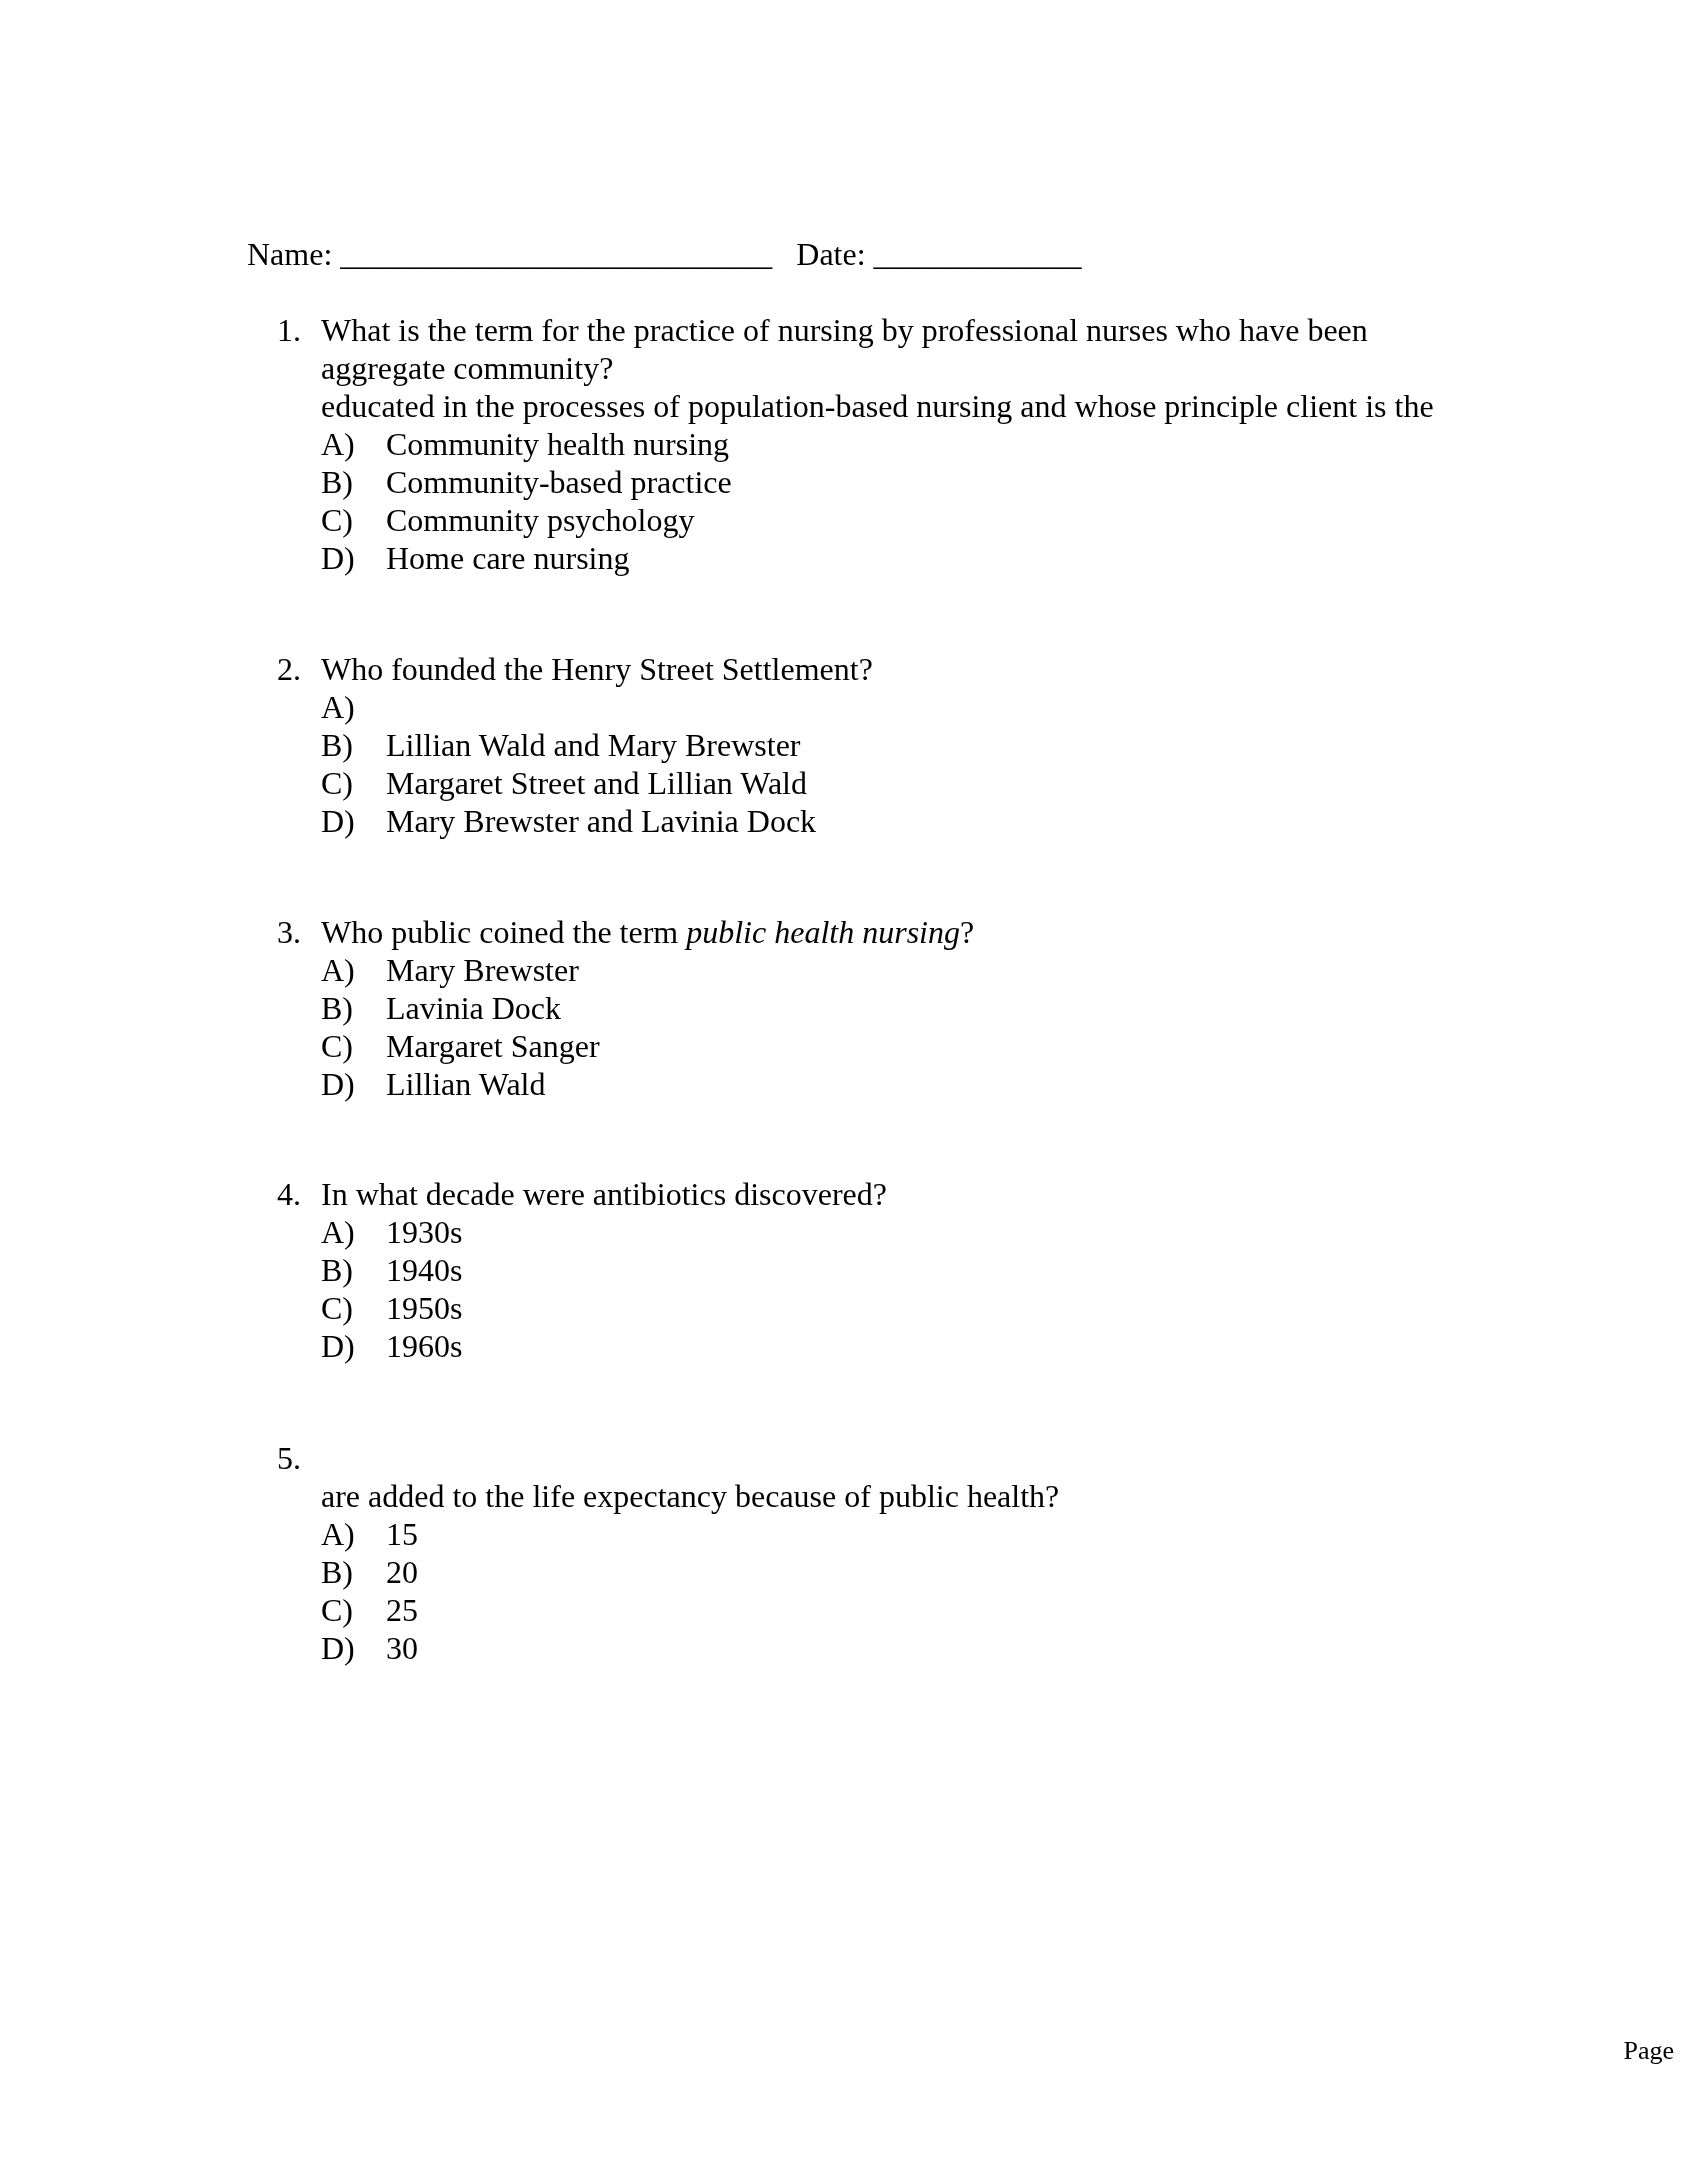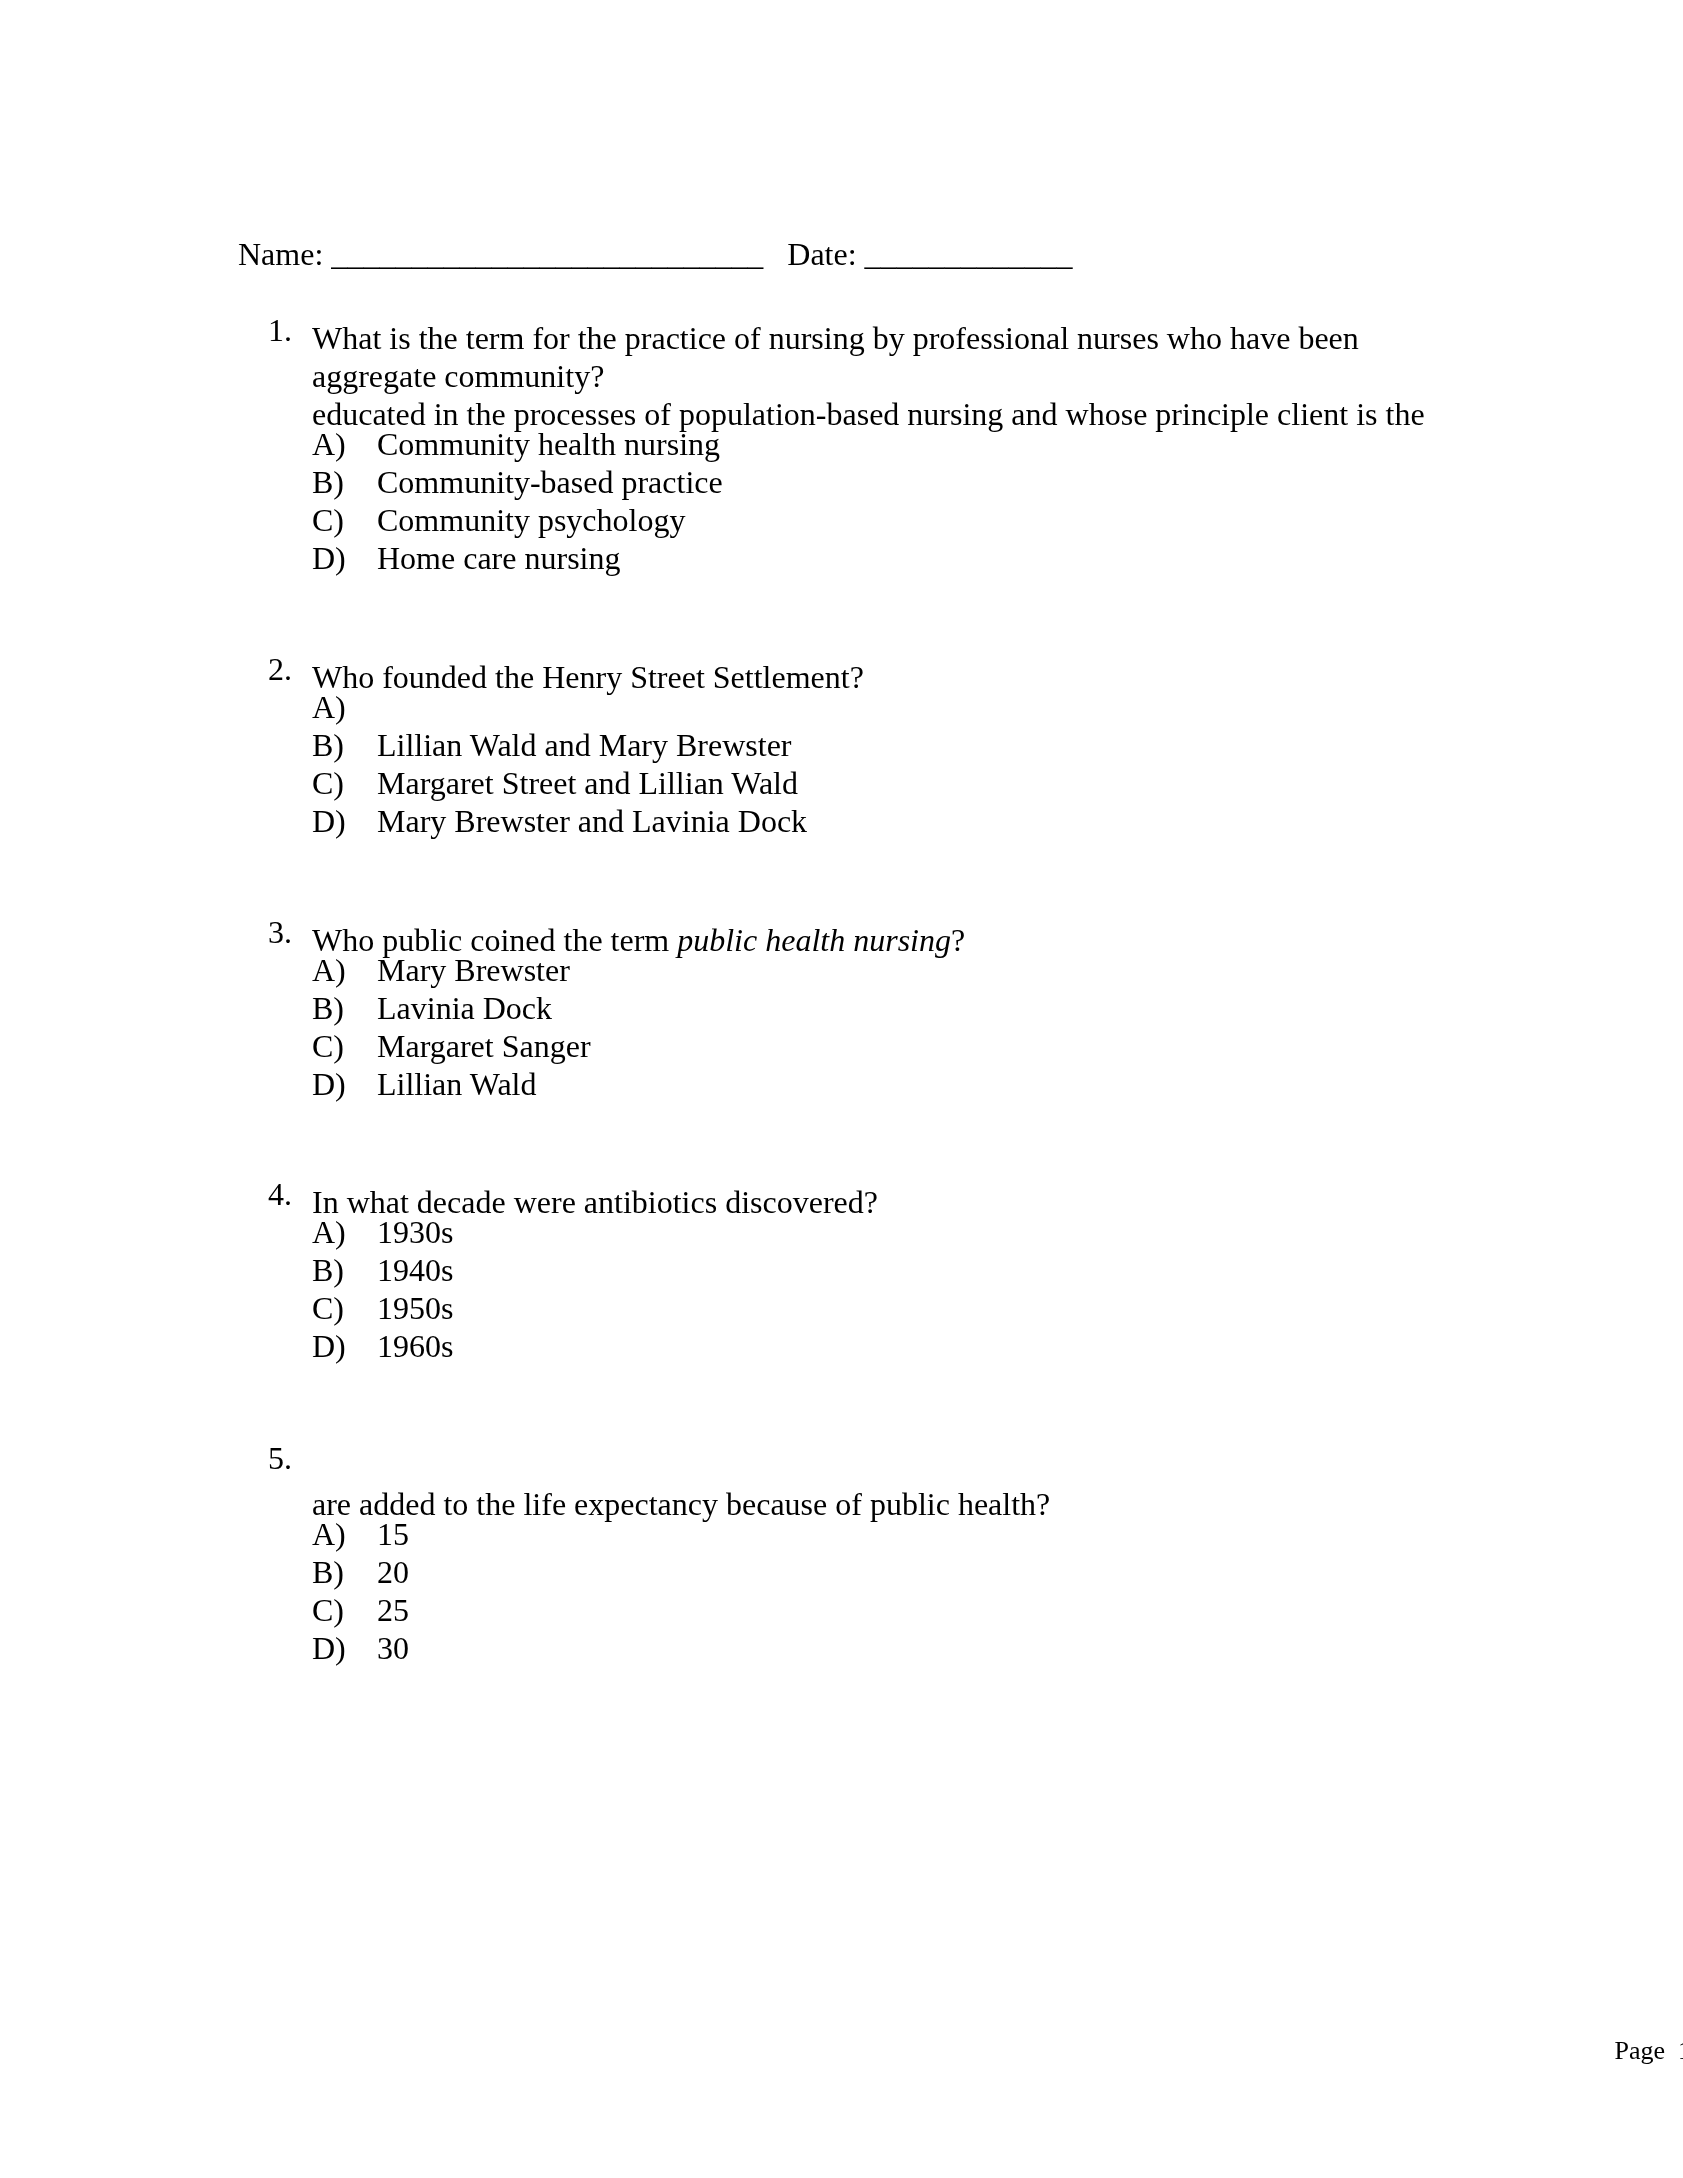--- a/index.html
+++ b/index.html
@@ -1,24 +1,24 @@
 <!DOCTYPE html>
 <html><head>
   <meta charset="utf-8">
   <style>
     html, body { margin: 0; padding: 0; background: #ffffff; }
     body { width: 1683px; height: 2178px; position: relative; overflow: hidden;
            font-family: "Liberation Serif", "DejaVu Serif", serif; color: #000; }
-    .page { position: absolute; left: 8px; top: 0; width: 1625px; height: 2178px; }
+    .page { position: absolute; left: 17px; top: 0; width: 1625px; height: 2178px; }
     .header-line { position: absolute; left: 198px; top: 194px; font-size: 32px; line-height: 40px; white-space: pre; }
     .header-line span { white-space: pre; }
     .question { position: absolute; left: 0; width: 1683px; font-size: 32px; line-height: 38px; }
     .q-row { position: relative; height: 38px; }
     .q-num { position: absolute; left: 260px; top: 0; }
-    .q-text { position: absolute; left: 304px; top: 0; white-space: nowrap; margin-top: 8px; }
+    .q-text { position: absolute; left: 304px; top: 0; white-space: nowrap; }
     .opt-letter { position: absolute; left: 304px; top: 0; }
     .opt-text { position: absolute; left: 369px; top: 0; white-space: nowrap; }
     .page-footer { position: absolute; left: 0; width: 1683px; top: 2036px; text-align: right;
                    font-size: 26px; line-height: 30px; white-space: pre; }
     i { font-style: italic; }
   </style>
 </head>
 <body>
 
 <div class="page">

